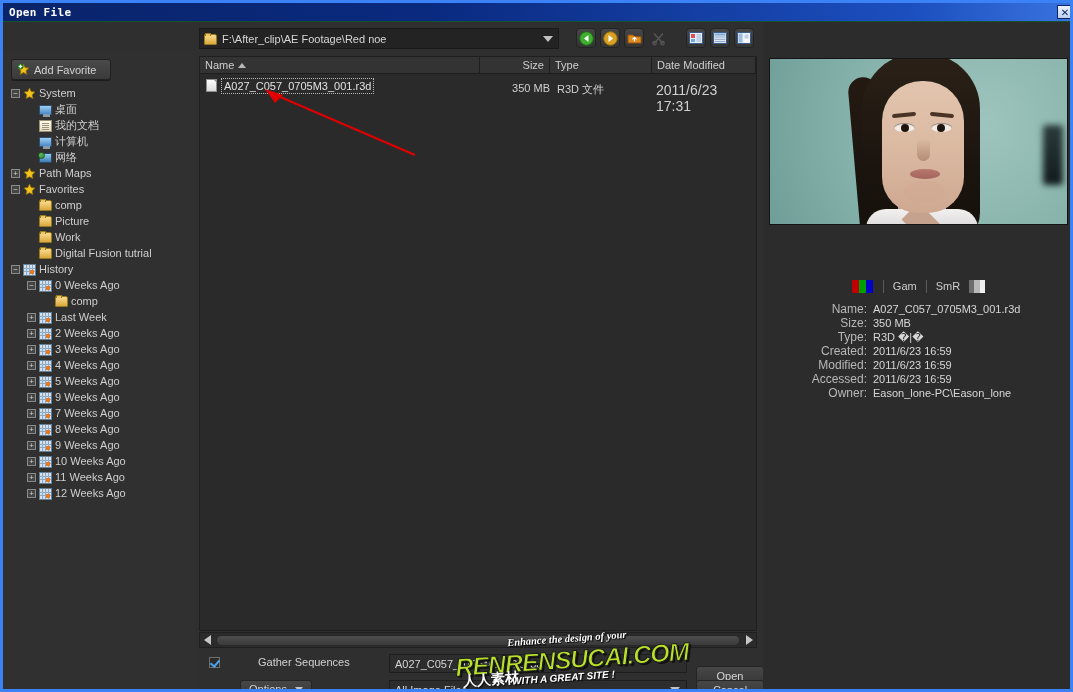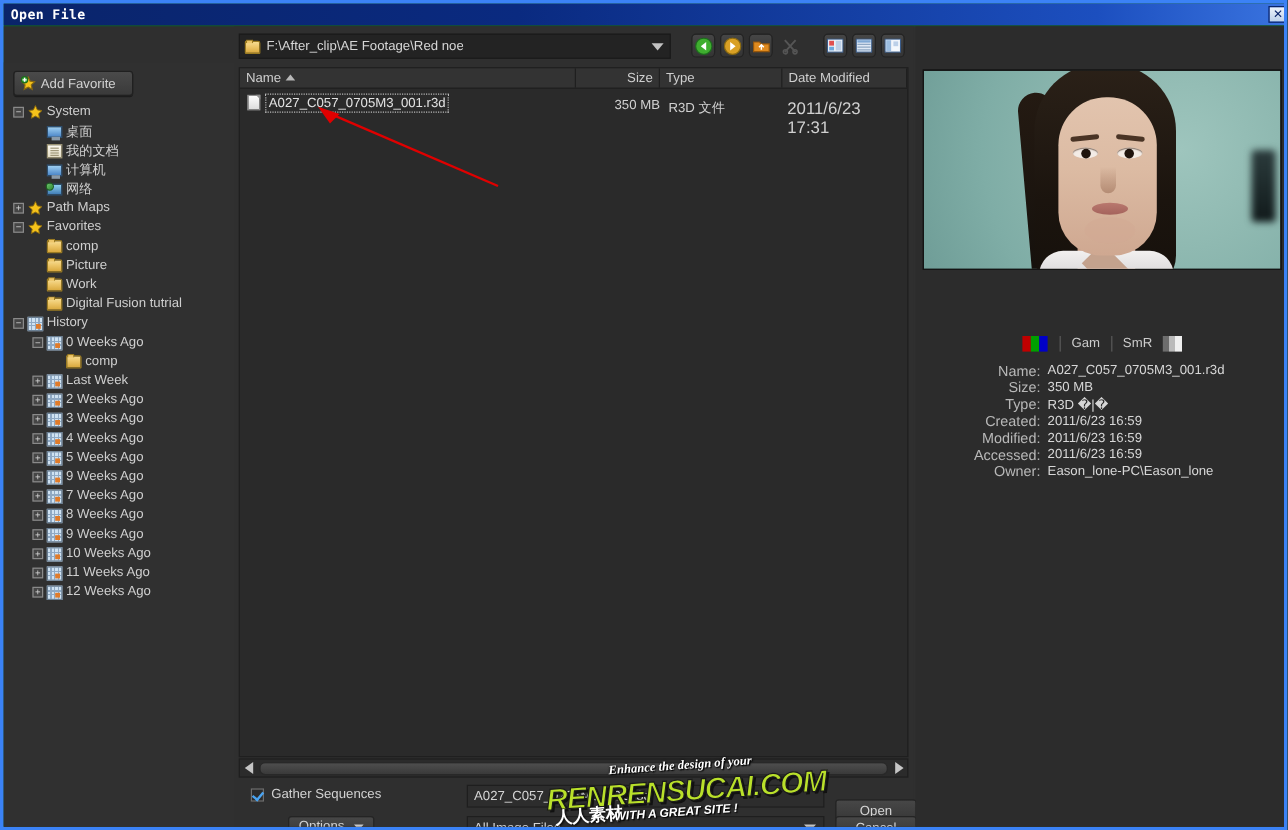--- a/index.html
+++ b/index.html
@@ -123,21 +123,21 @@
   .hscroll{position:absolute;left:4px;top:610px;width:558px;height:16px;
     background:#2b2b2b;border:1px solid #1f1f1f;box-sizing:border-box;display:flex;align-items:center;}
   .harrow{width:14px;height:14px;display:flex;align-items:center;justify-content:center;cursor:pointer;flex:0 0 auto;}
   .tri-l{width:0;height:0;border-top:5px solid transparent;border-bottom:5px solid transparent;border-right:7px solid #c6c6c6;}
   .tri-r{width:0;height:0;border-top:5px solid transparent;border-bottom:5px solid transparent;border-left:7px solid #c6c6c6;}
   .hthumb{height:11px;background:linear-gradient(to bottom,#4e4e4e,#3a3a3a);
     border:1px solid #282828;border-radius:5px;box-sizing:border-box;flex:1 1 auto;margin:0 2px;cursor:pointer;}
 
   
   .bottom{position:absolute;left:4px;top:630px;width:558px;height:40px;}
-  .chkrow{position:absolute;left:10px;top:4px;display:flex;align-items:center;cursor:pointer;}
+  .chkrow{position:absolute;left:10px;top:4px;display:flex;align-items:center;cursor:pointer;gap:32px;}
   .chk{width:11px;height:11px;background:#2b2b2b;border:1px solid #6e6e6e;box-sizing:border-box;
        position:relative;flex:0 0 auto;}
   .chk.on:after{content:"";position:absolute;left:2px;top:0px;width:4px;height:7px;
     border:solid #4aa3f0;border-width:0 2px 2px 0;transform:rotate(40deg);}
   .chklbl{margin-left:6px;font-size:11px;color:#d2d2d2;}
   .optbtn{position:absolute;left:41px;top:28px;width:72px;height:18px;
     background:linear-gradient(to bottom,#474747,#373737);border:1px solid #242424;border-radius:3px;
     display:flex;align-items:center;justify-content:center;cursor:pointer;box-sizing:border-box;}
   .optbtn .lbl{font-size:11px;color:#d2d2d2;}
   .optbtn .dd{margin-left:8px;width:0;height:0;border-left:4px solid transparent;

